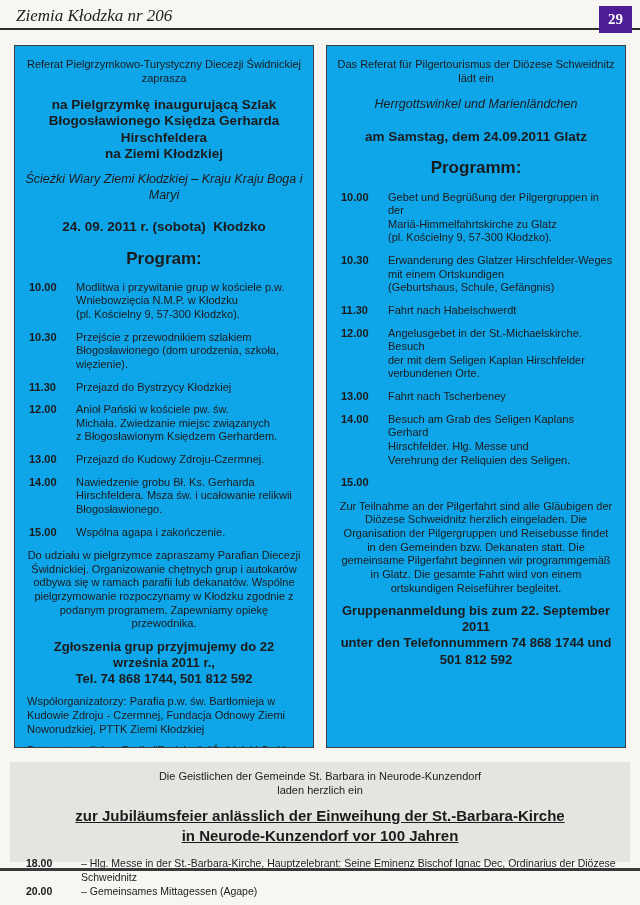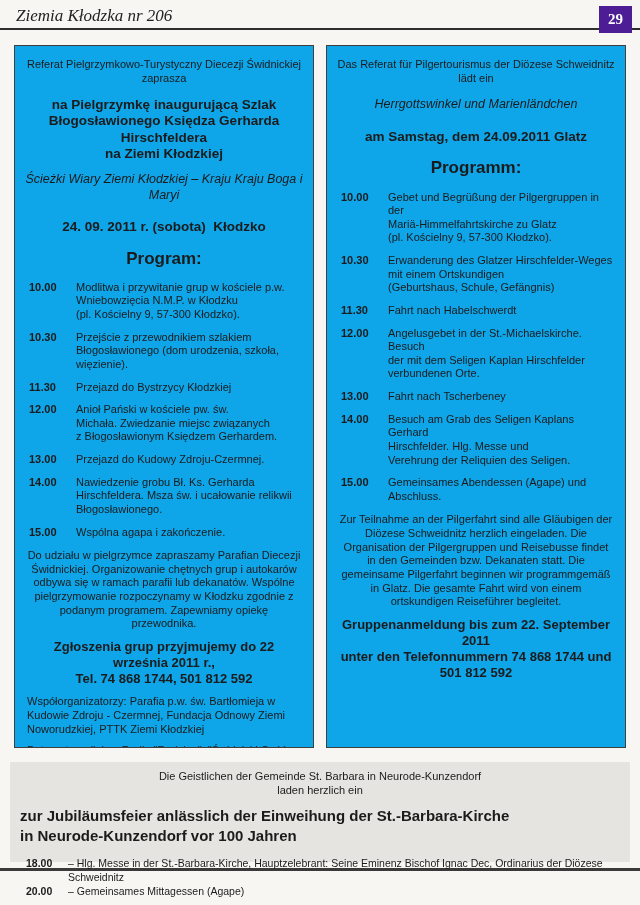--- a/index.html
+++ b/index.html
@@ -45,24 +45,24 @@
   .item-text{margin-left:7px;white-space:pre-line;}
   .para-center{text-align:center;margin:10px 2px 8px;white-space:normal;}
   .bold-center{text-align:center;font-weight:bold;font-size:13px;white-space:pre-line;margin:8px 0 8px;}
   .para-left{margin:8px 0 0 2px;}
   
   .banner{
     margin:14px 10px 0 10px;height:100px;box-sizing:border-box;
     background:#e5e4e0;padding:8px 10px 6px 10px;
   }
   .banner-invite{text-align:center;font-size:11px;line-height:1.25;white-space:pre-line;margin:0 0 8px;}
-  .banner-title{font-weight:bold;font-size:15px;line-height:1.35;white-space:pre-line;margin:0 0 10px;}
+  .banner-title{text-align:center;font-weight:bold;font-size:15px;line-height:1.35;white-space:pre-line;margin:0 0 10px;text-decoration:underline;}
   .banner-item{display:flex;font-size:10.5px;line-height:1.35;margin-left:6px;}
   .banner-item .time{width:34px;font-size:10.5px;}
-  .banner-item .item-text{margin-left:8px;}
+  .banner-item .item-text{margin-left:21px;}
   .bottom-rule{margin:6px 0 0 0;height:3px;background:#3a3a3a;}
 </style>
 </head>
 <body>
 
 <div class="page-header">
   <div class="journal-title">Ziemia Kłodzka nr 206</div>
   <div class="header-rule"></div>
   <div class="page-num">29</div>
 </div>
@@ -170,22 +170,20 @@
 
         <div class="program-item">
           <span class="time">14.00</span>
           <span class="item-text">Besuch am Grab des Seligen Kaplans Gerhard
 Hirschfelder. Hlg. Messe und
 Verehrung der Reliquien des Seligen.</span>
         </div>
 
         <div class="program-item">
           <span class="time">15.00</span>
-          <span class="item-text">Gemeinsames Abendessen (Agape) und
-Abschluss.</span>
         </div>
       </div>
     <div class="para-center">Zur Teilnahme an der Pilgerfahrt sind alle Gläubigen der Diözese Schweidnitz herzlich eingeladen. Die Organisation der Pilgergruppen und Reisebusse findet in den Gemeinden bzw. Dekanaten statt. Die gemeinsame Pilgerfahrt beginnen wir programmgemäß in Glatz. Die gesamte Fahrt wird von einem ortskundigen Reiseführer begleitet.</div>
     <div class="bold-center">Gruppenanmeldung bis zum 22. September 2011
 unter den Telefonnummern 74 868 1744 und 501 812 592</div>
 
   </div>
 
 </div>
 

